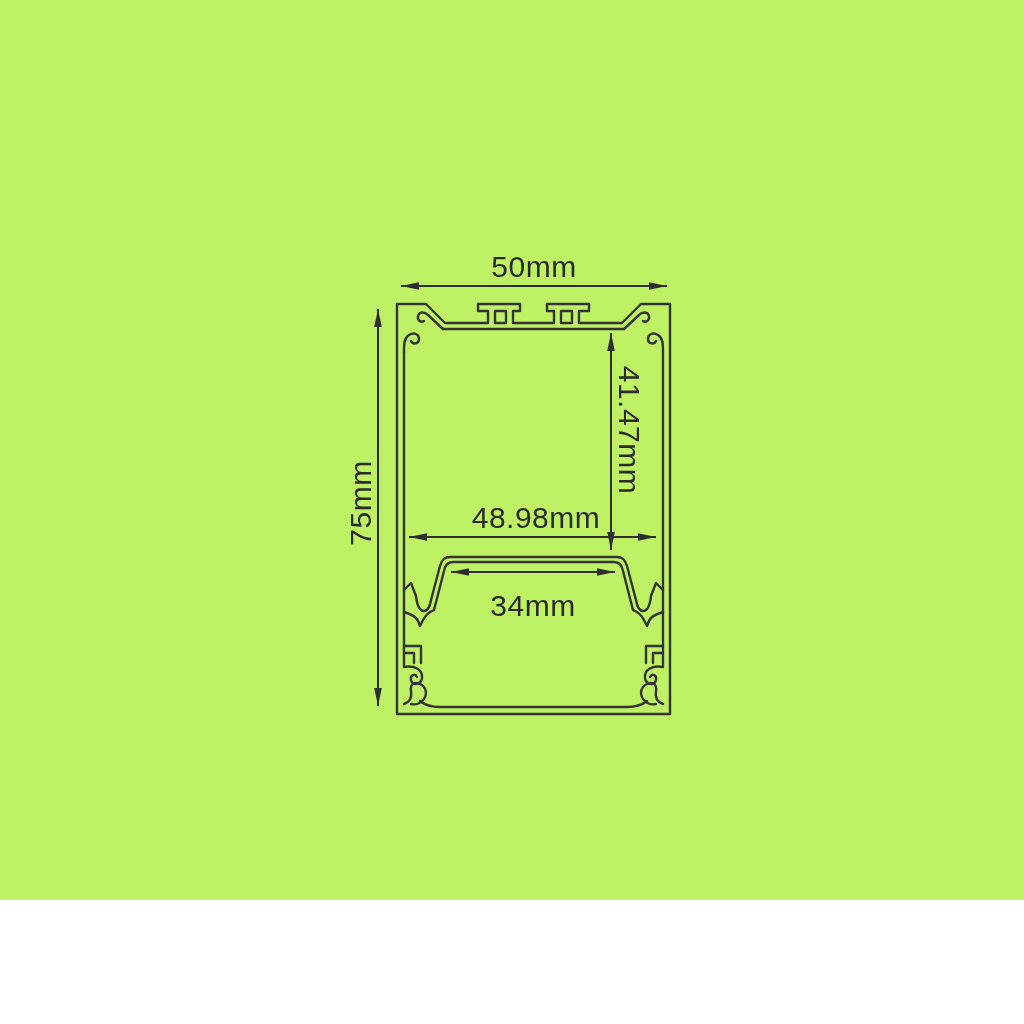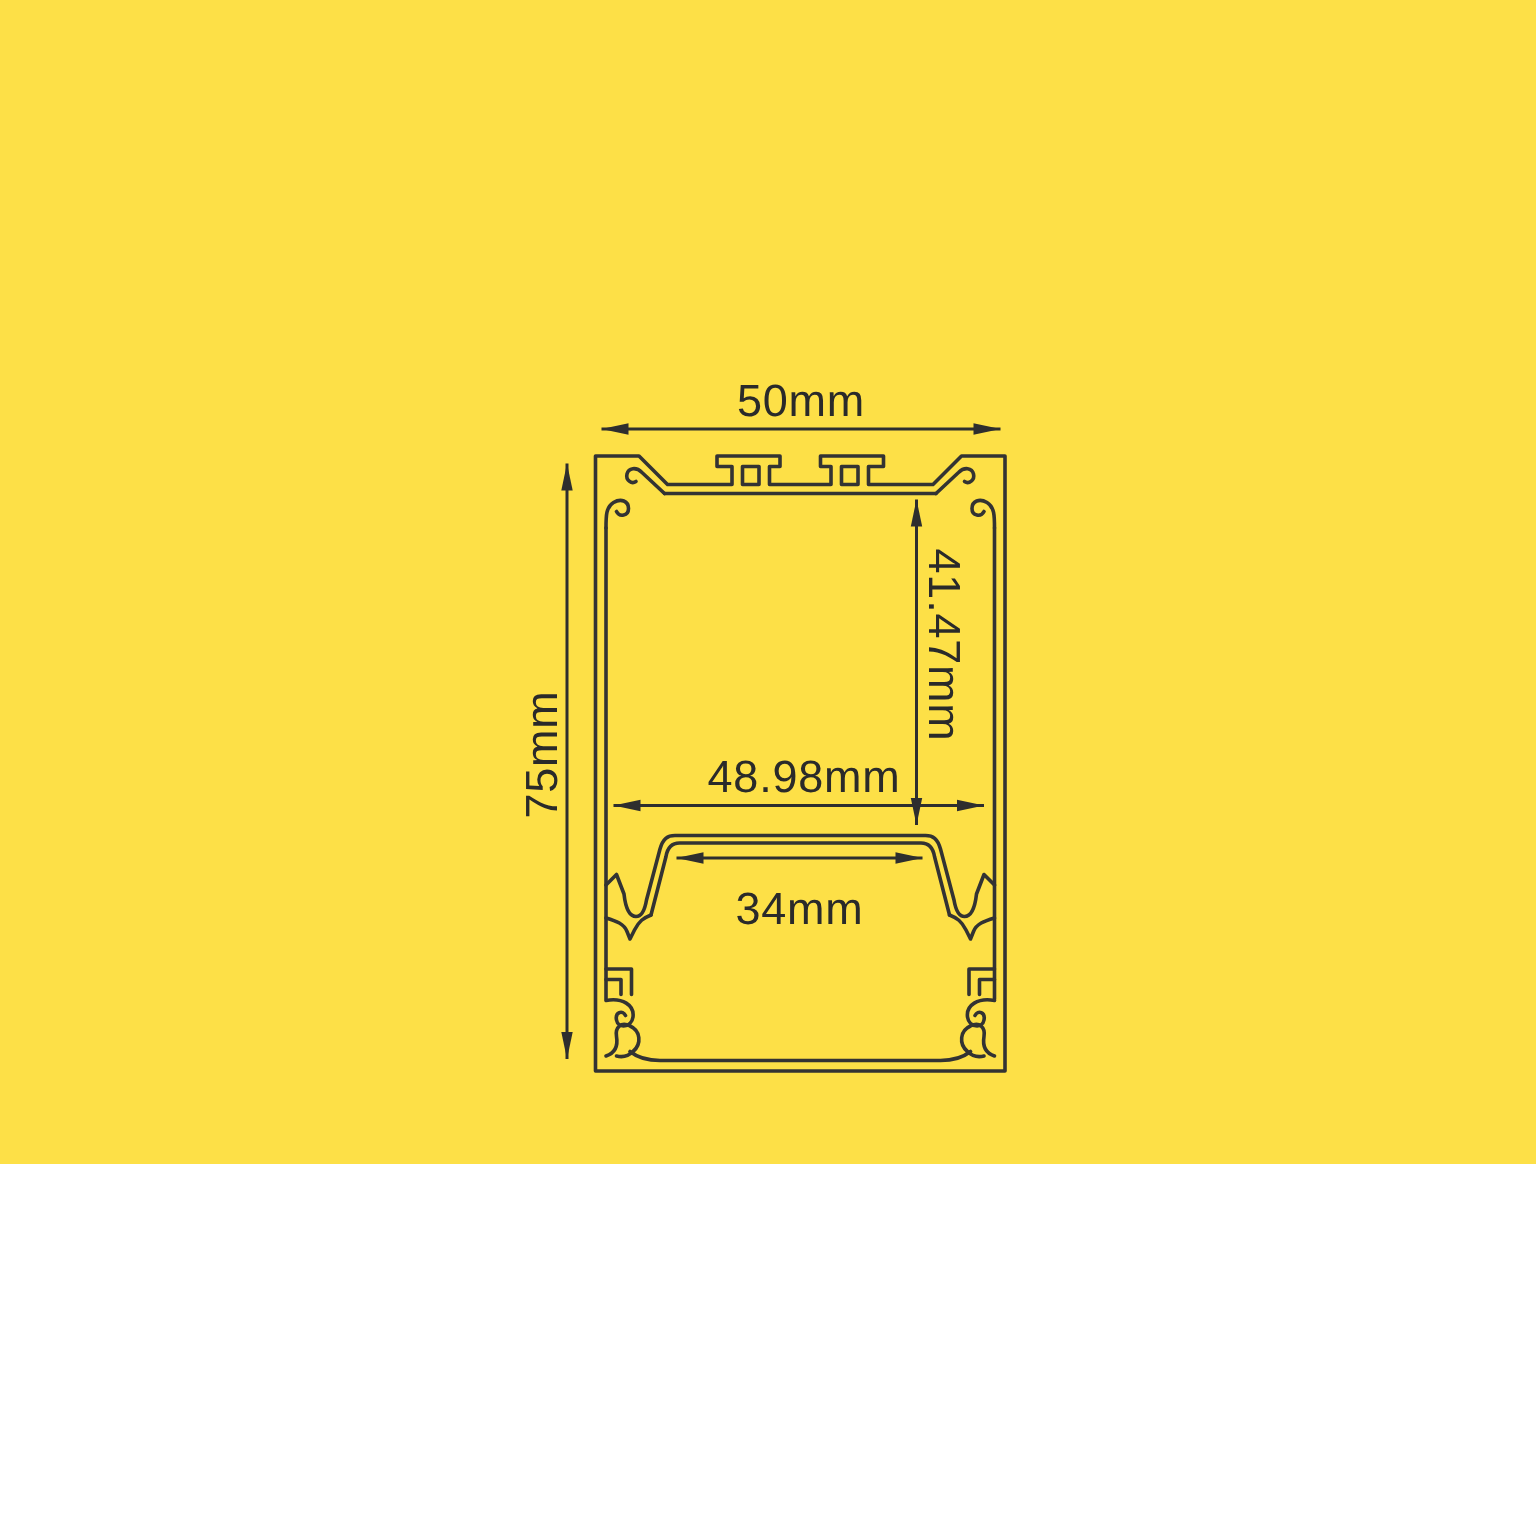--- a/index.html
+++ b/index.html
@@ -6,22 +6,22 @@
     margin: 0;
     padding: 0;
     background: #ffffff;
     width: 1024px;
     height: 1024px;
     overflow: hidden;
   }
   .stage {
     position: relative;
     width: 1024px;
-    height: 776px;
-    background: #fde047;
+    height: 900px;
+    background: #bef264;
     font-family: "Liberation Sans", sans-serif;
   }
   svg { display: block; }
   .outline {
     fill: none;
     stroke: #333333;
     stroke-width: 2.4;
     stroke-linejoin: round;
     stroke-linecap: round;
   }

